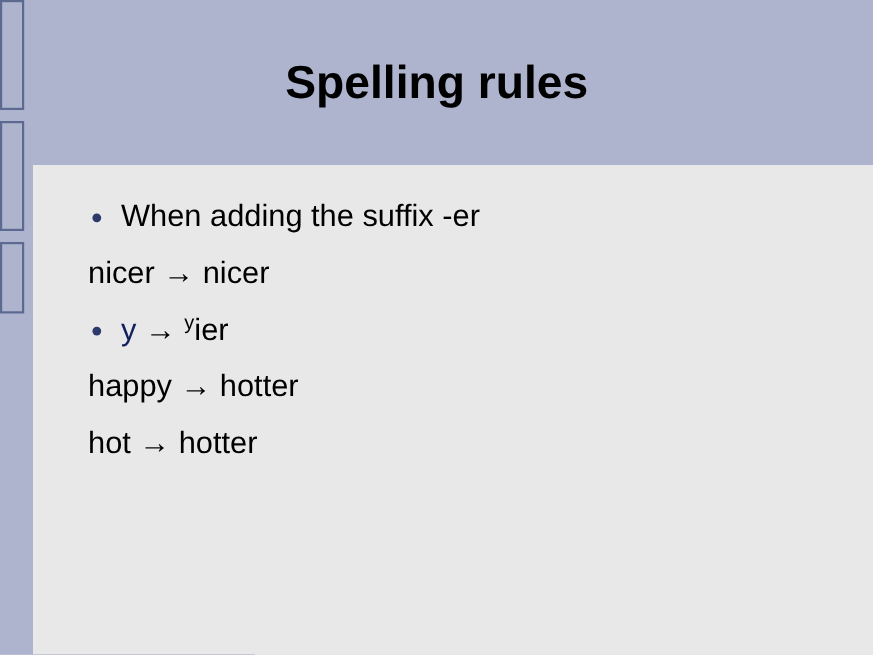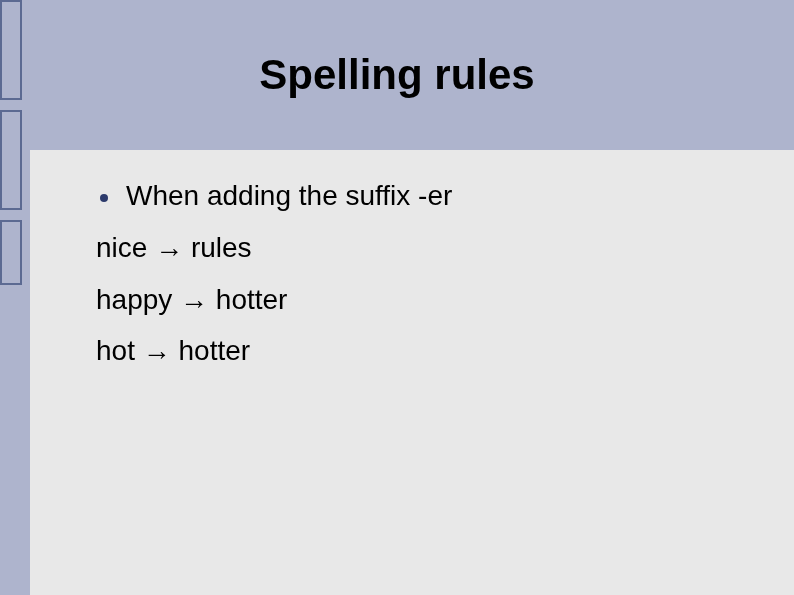--- a/index.html
+++ b/index.html
@@ -51,21 +51,20 @@
     right: 0;
     bottom: 0;
     background: #e8e8e8;
     padding: 20px 40px 20px 50px;
     box-sizing: border-box;
   }
   .body-line {
     font-size: 28px;
     line-height: 1.85;
     color: #000;
-    margin-left: 16px;
   }
   .bullet-dot {
     display: inline-block;
     width: 8px;
     height: 8px;
     border-radius: 50%;
     background: #2c3a6b;
     vertical-align: middle;
     margin-right: 18px;
     margin-left: 4px;
@@ -86,22 +85,25 @@
     <div class="title">Spelling rules</div>
   </div>
 
   <div class="content-area">
 
     <div class="body-line">
       <span class="bullet-dot"></span><span>When adding the suffix -er</span>
     </div>
 
 
-    <div class="body-line">nice → rules</div>
+    <div class="body-line">nicer → nicer</div>
 
+    <div class="body-line">
+      <span class="bullet-dot"></span><span class="navy">y</span><span> → </span><span class="sup">y</span><span>ier</span>
+    </div>
 
     <div class="body-line">happy → hotter</div>
 
 
     <div class="body-line">hot → hotter</div>
 
   </div>
 </div>
 
 </body></html>

